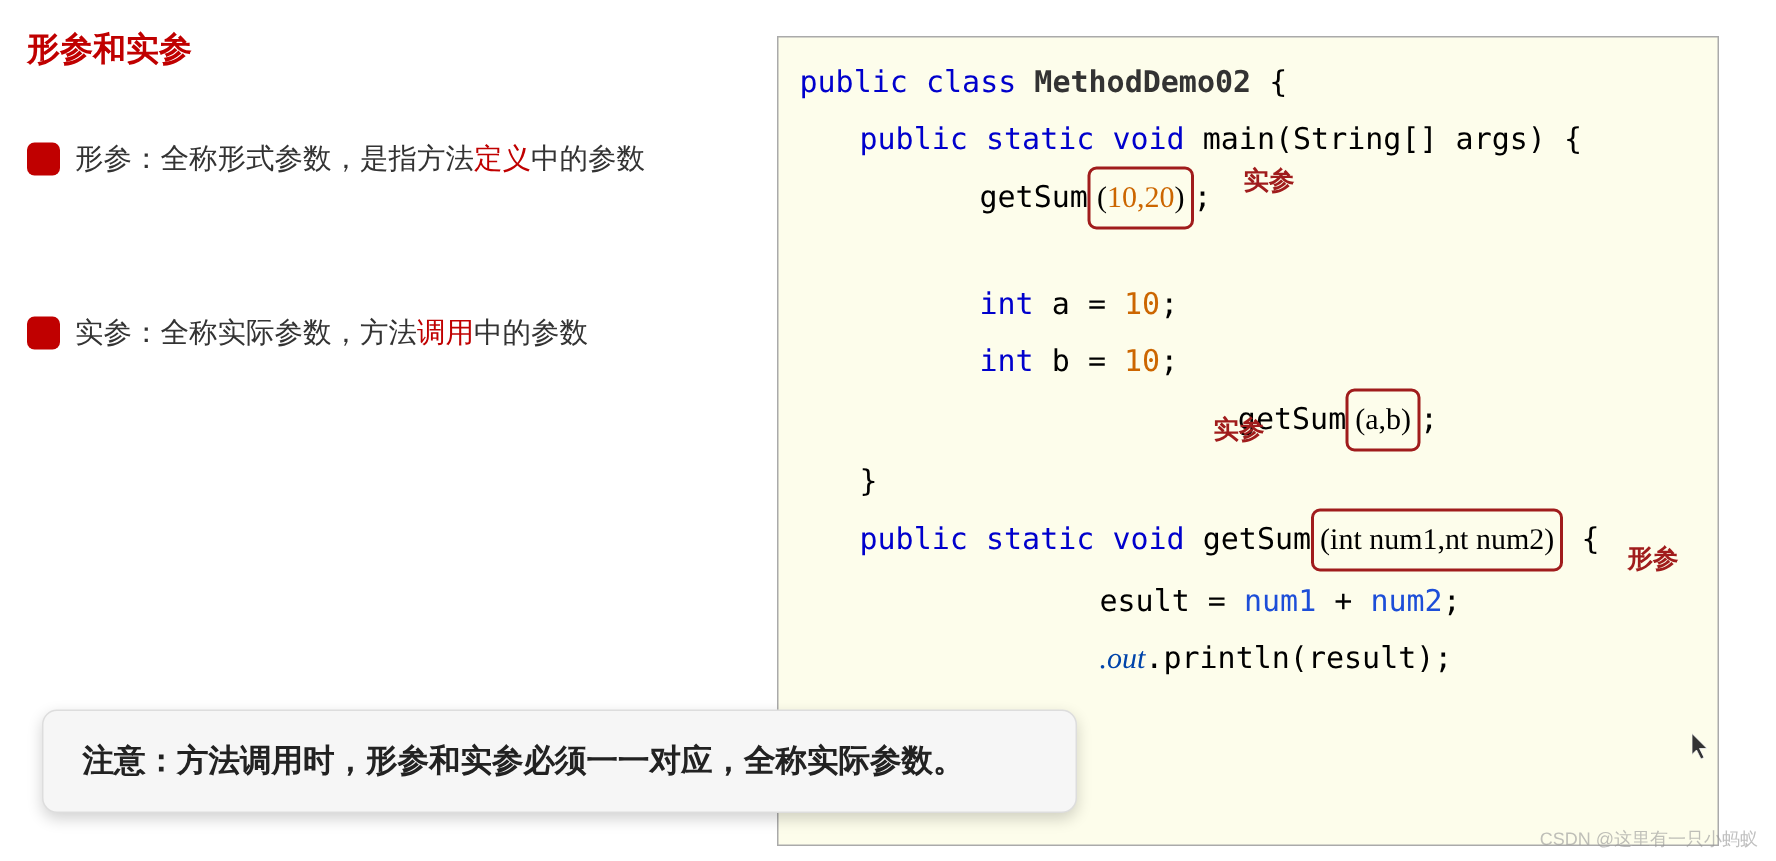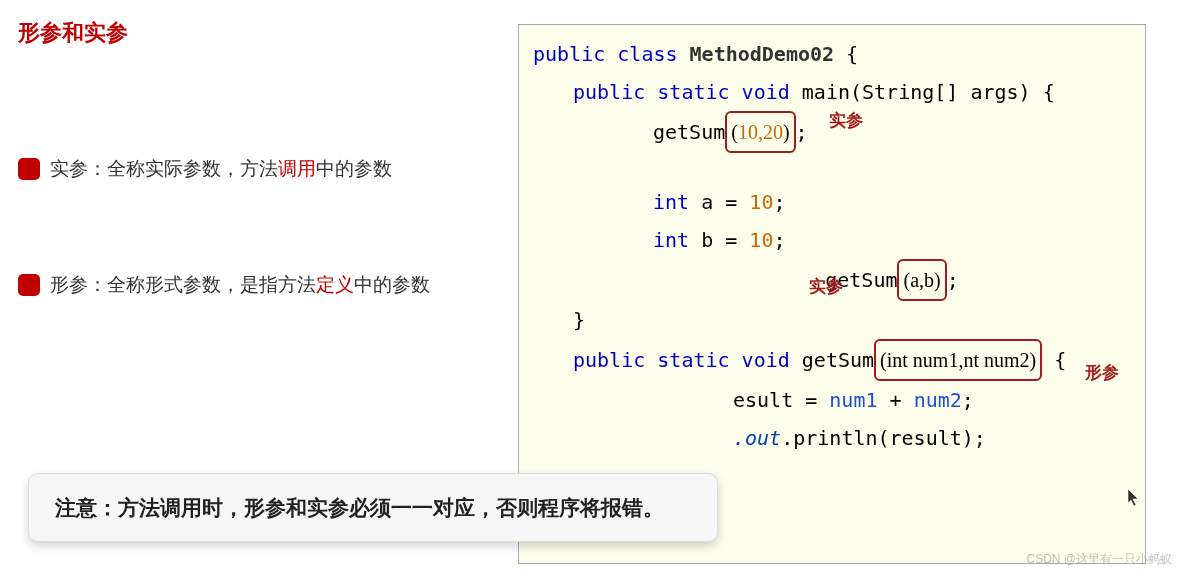--- a/index.html
+++ b/index.html
@@ -15,21 +15,21 @@
       position: absolute;
       left: 0;
       top: 0;
       width: 510px;
       padding: 18px 0 0 18px;
     }
     .title {
       color: #c00000;
       font-size: 22px;
       font-weight: bold;
-      margin-bottom: 108px;
+      margin-bottom: 45px;
     }
     .bullet-row {
       display: flex;
       align-items: center;
       margin-bottom: 90px;
     }
     .bullet {
       width: 22px;
       height: 22px;
       background: #c00000;
@@ -52,21 +52,21 @@
       font-family: Consolas, Monaco, monospace;
       font-size: 20px;
       line-height: 1.9;
       padding: 10px 14px;
       overflow: hidden;
     }
     .code-panel .kw { color: #0000cc; font-weight: normal; }
     .code-panel .cls { color: #333; font-weight: bold; }
     .code-panel .num { color: #cc6600; }
     .code-panel .var { color: #1d4ed8; }
-    .code-panel .stat { color: #0044aa; font-style: italic; }
+    .code-panel .stat { color: #0044aa; font-style: italic; font-family: Liberation Serif, serif; }
     .box-outline {
       border: 2px solid #a01c1c;
       border-radius: 6px;
       padding: 0 4px;
       display: inline-block;
       font-family: Liberation Serif, serif;
     }
     .annot {
       position: absolute;
       color: #a01c1c;
@@ -111,28 +111,28 @@
   </style>
 </head>
 <body>
 
 <div class="left-panel">
   <div class="title">形参和实参</div>
 
   <div class="bullet-row">
     <div class="bullet"></div>
     <div class="bullet-text">
-      <span>实参：全称实际参数，方法</span><span class="hl">调用</span><span>中的参数</span>
+      <span>形参：全称形式参数，是指方法</span><span class="hl">定义</span><span>中的参数</span>
     </div>
   </div>
 
   <div class="bullet-row">
     <div class="bullet"></div>
     <div class="bullet-text">
-      <span>形参：全称形式参数，是指方法</span><span class="hl">定义</span><span>中的参数</span>
+      <span>实参：全称实际参数，方法</span><span class="hl">调用</span><span>中的参数</span>
     </div>
   </div>
 </div>
 
 <div class="code-panel">
   <div>
     <span class="kw">public</span>
     <span class="kw">class</span>
     <span class="cls">MethodDemo02</span>
     <span>{</span>
@@ -195,21 +195,21 @@
 
   <div>
     <span>}</span>
   </div>
 
   <div class="annot annot1">实参</div>
   <div class="annot annot2">实参</div>
   <div class="annot annot3">形参</div>
 </div>
 
-<div class="callout">注意：方法调用时，形参和实参必须一一对应，否则程序将报错。</div>
+<div class="callout">注意：方法调用时，形参和实参必须一一对应，全称实际参数。</div>
 
 <div class="cursor">
   <svg width="12" height="18" viewBox="0 0 12 18">
       <path d="M0 0 L0 14 L3 11 L6 17 L8 16 L5 10 L10 10 Z" fill="#333" stroke="#fff" stroke-width="0.5"></path>
     </svg>
 </div>
 
 <div class="watermark">CSDN @这里有一只小蚂蚁</div>
 
 </body></html>

